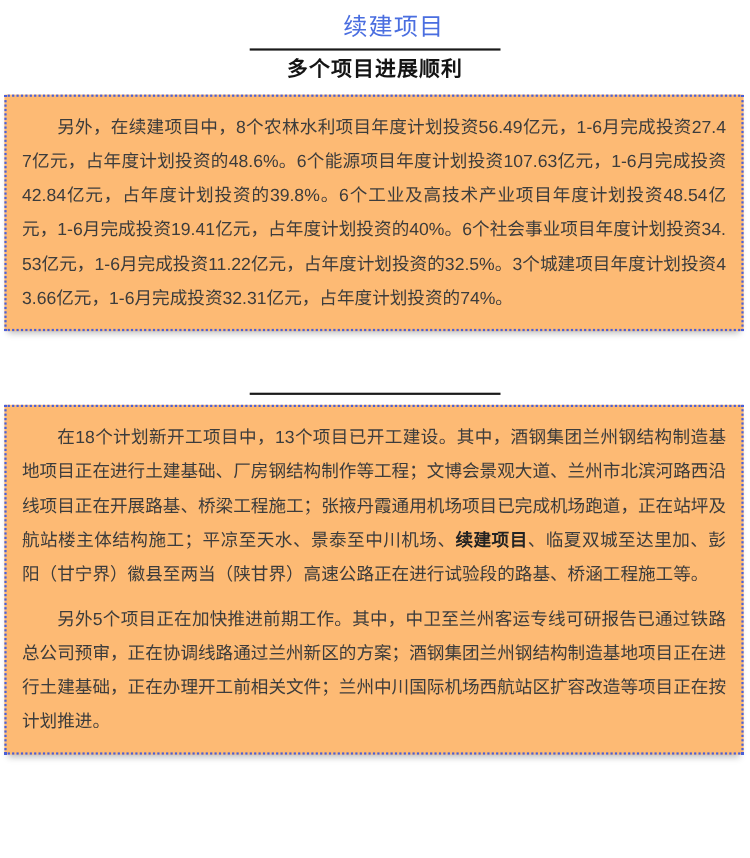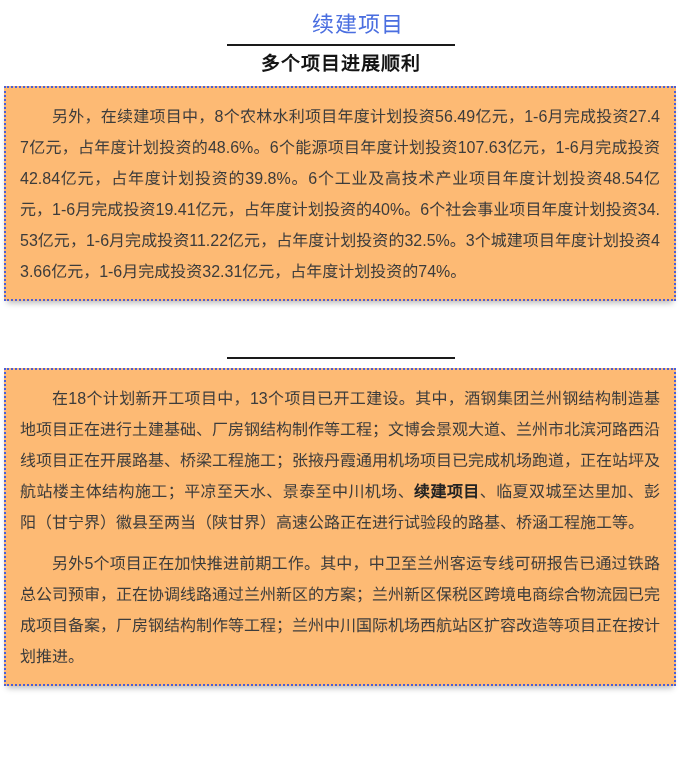--- a/index.html
+++ b/index.html
@@ -72,17 +72,17 @@
     <h3 class="section-subtitle">多个项目进展顺利</h3>
     <div class="content-box">
         <p class="body-paragraph"><span>另外，在续建项目中，8个农林水利项目年度计划投资56.49亿元，1-6月完成投资27.47亿元，占年度计划投资的48.6%。6个能源项目年度计划投资107.63亿元，1-6月完成投资42.84亿元，占年度计划投资的39.8%。6个工业及高技术产业项目年度计划投资48.54亿元，1-6月完成投资19.41亿元，占年度计划投资的40%。6个社会事业项目年度计划投资34.53亿元，1-6月完成投资11.22亿元，占年度计划投资的32.5%。3个城建项目年度计划投资43.66亿元，1-6月完成投资32.31亿元，占年度计划投资的74%。</span></p>
       </div>
   </section>
 
   <section class="section section-gap">
     <div class="title-underline"></div>
     <div class="content-box">
         <p class="body-paragraph"><span>在18个计划新开工项目中，13个项目已开工建设。其中，酒钢集团兰州钢结构制造基地项目正在进行土建基础、厂房钢结构制作等工程；文博会景观大道、兰州市北滨河路西沿线项目正在开展路基、桥梁工程施工；张掖丹霞通用机场项目已完成机场跑道，正在站坪及航站楼主体结构施工；平凉至天水、景泰至中川机场、</span><span class="bold">续建项目</span><span>、临夏双城至达里加、彭阳（甘宁界）徽县至两当（陕甘界）高速公路正在进行试验段的路基、桥涵工程施工等。</span></p>
-        <p class="body-paragraph"><span>另外5个项目正在加快推进前期工作。其中，中卫至兰州客运专线可研报告已通过铁路总公司预审，正在协调线路通过兰州新区的方案；兰州新区保税区跨境电商综合物流园已完成项目备案，厂房钢结构制作等工程；兰州中川国际机场西航站区扩容改造等项目正在按计划推进。</span></p>
+        <p class="body-paragraph"><span>另外5个项目正在加快推进前期工作。其中，中卫至兰州客运专线可研报告已通过铁路总公司预审，正在协调线路通过兰州新区的方案；酒钢集团兰州钢结构制造基地项目正在进行土建基础，正在办理开工前相关文件；兰州中川国际机场西航站区扩容改造等项目正在按计划推进。</span></p>
       </div>
   </section>
 
 </div>
 
 </body></html>

